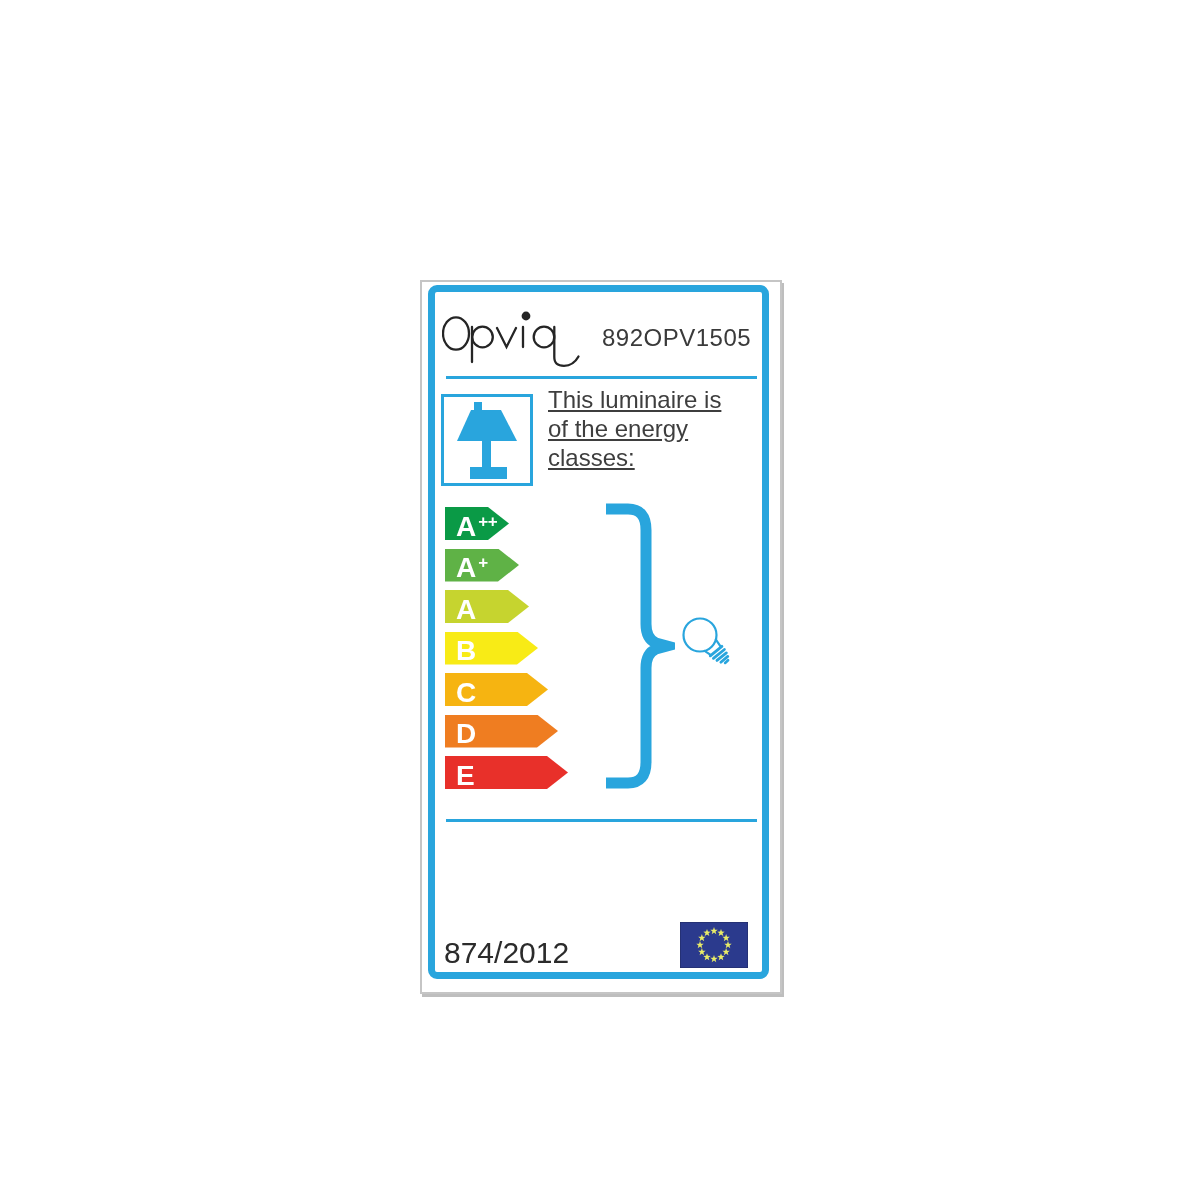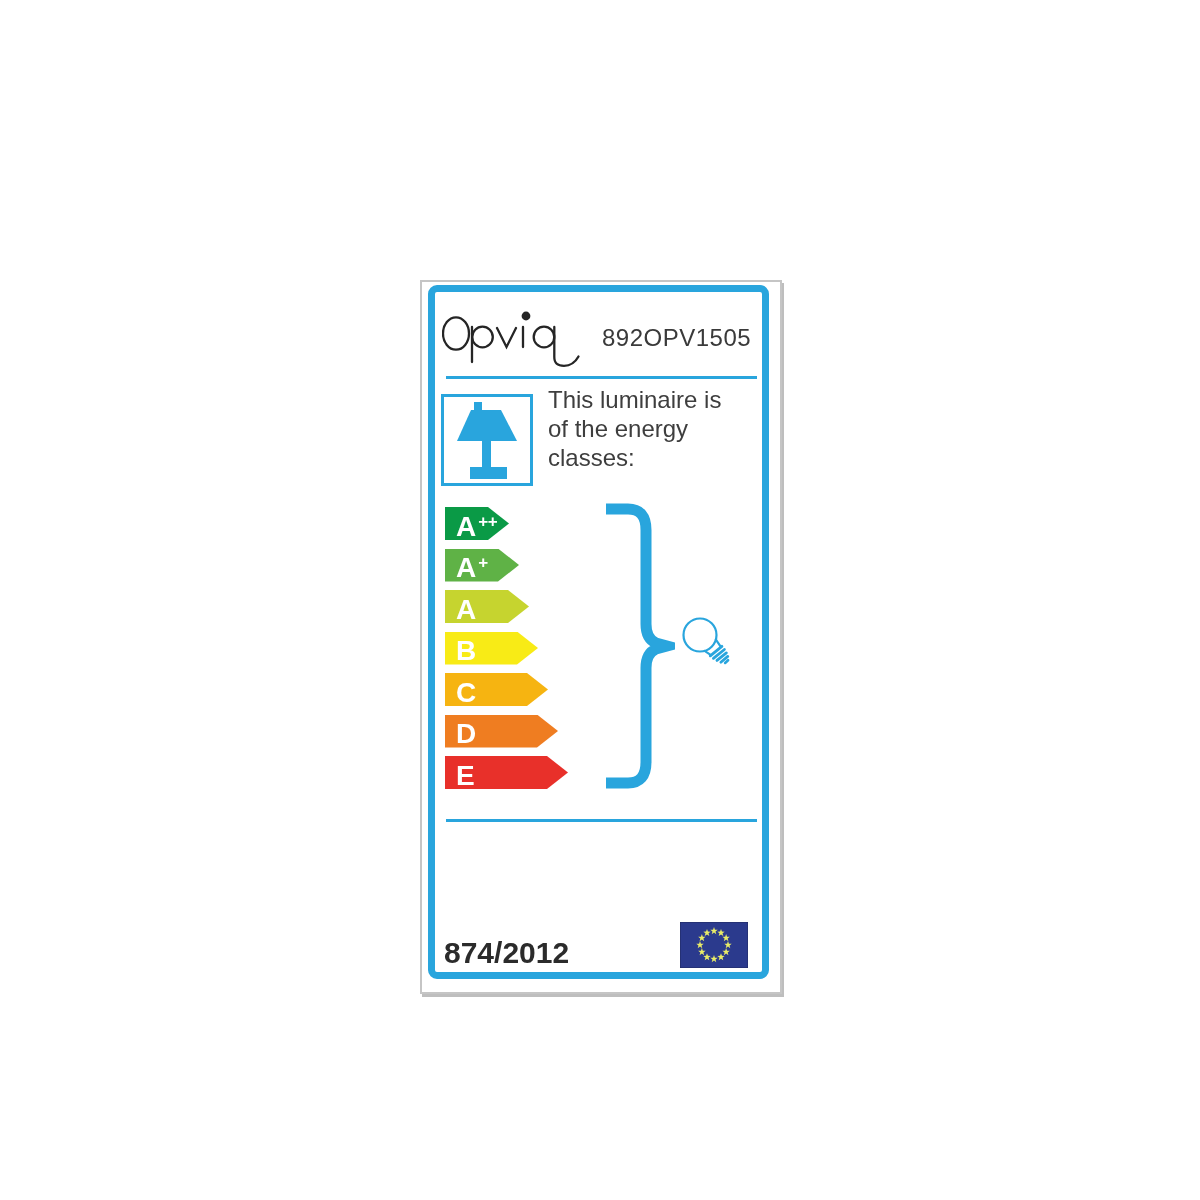--- a/index.html
+++ b/index.html
@@ -35,38 +35,38 @@
   .divider{position:absolute;left:24px;width:311px;height:3px;background:var(--blue);}
   .d1{top:94px;}
   .d2{top:537px;}
   .lampbox{
     position:absolute;left:19px;top:112px;width:92px;height:92px;
     border:3px solid var(--blue);background:#fff;
   }
   .lampbox svg{display:block;width:86px;height:86px;}
   .desc{
     position:absolute;left:126px;top:104px;width:218px;
-    font-size:24px;line-height:28.8px;color:var(--text-dark);
+    font-size:24px;line-height:28.8px;color:var(--text-dark);text-decoration:underline;
   }
   .arrows{position:absolute;left:23px;top:225px;width:200px;}
   .arrow-row{height:33px;margin-bottom:8.5px;position:relative;}
   .arrow{
     height:33px;display:flex;align-items:center;
     clip-path:polygon(0 0, calc(100% - 21px) 0, 100% 50%, calc(100% - 21px) 100%, 0 100%);
   }
   .grade{
     color:#fff;font-weight:bold;font-size:28px;line-height:33px;
     padding-left:11px;white-space:nowrap;
   }
   .grade .sup{font-size:17px;vertical-align:9px;margin-left:2px;letter-spacing:-0.5px;}
   .brace{position:absolute;left:178px;top:220px;width:75px;height:290px;}
   .bulb{position:absolute;left:248px;top:325px;width:68px;height:68px;}
   .reg{
     position:absolute;left:22px;top:654px;
-    font-size:30px;font-weight:bold;color:var(--text-black);white-space:nowrap;
+    font-size:30px;font-weight:normal;color:var(--text-black);white-space:nowrap;
   }
   .euflag{position:absolute;left:258px;top:640px;width:68px;height:46px;}
 </style>
 </head>
 <body>
 
 <div class="page">
   <div class="label">
     <div class="blue-frame"></div>
 

